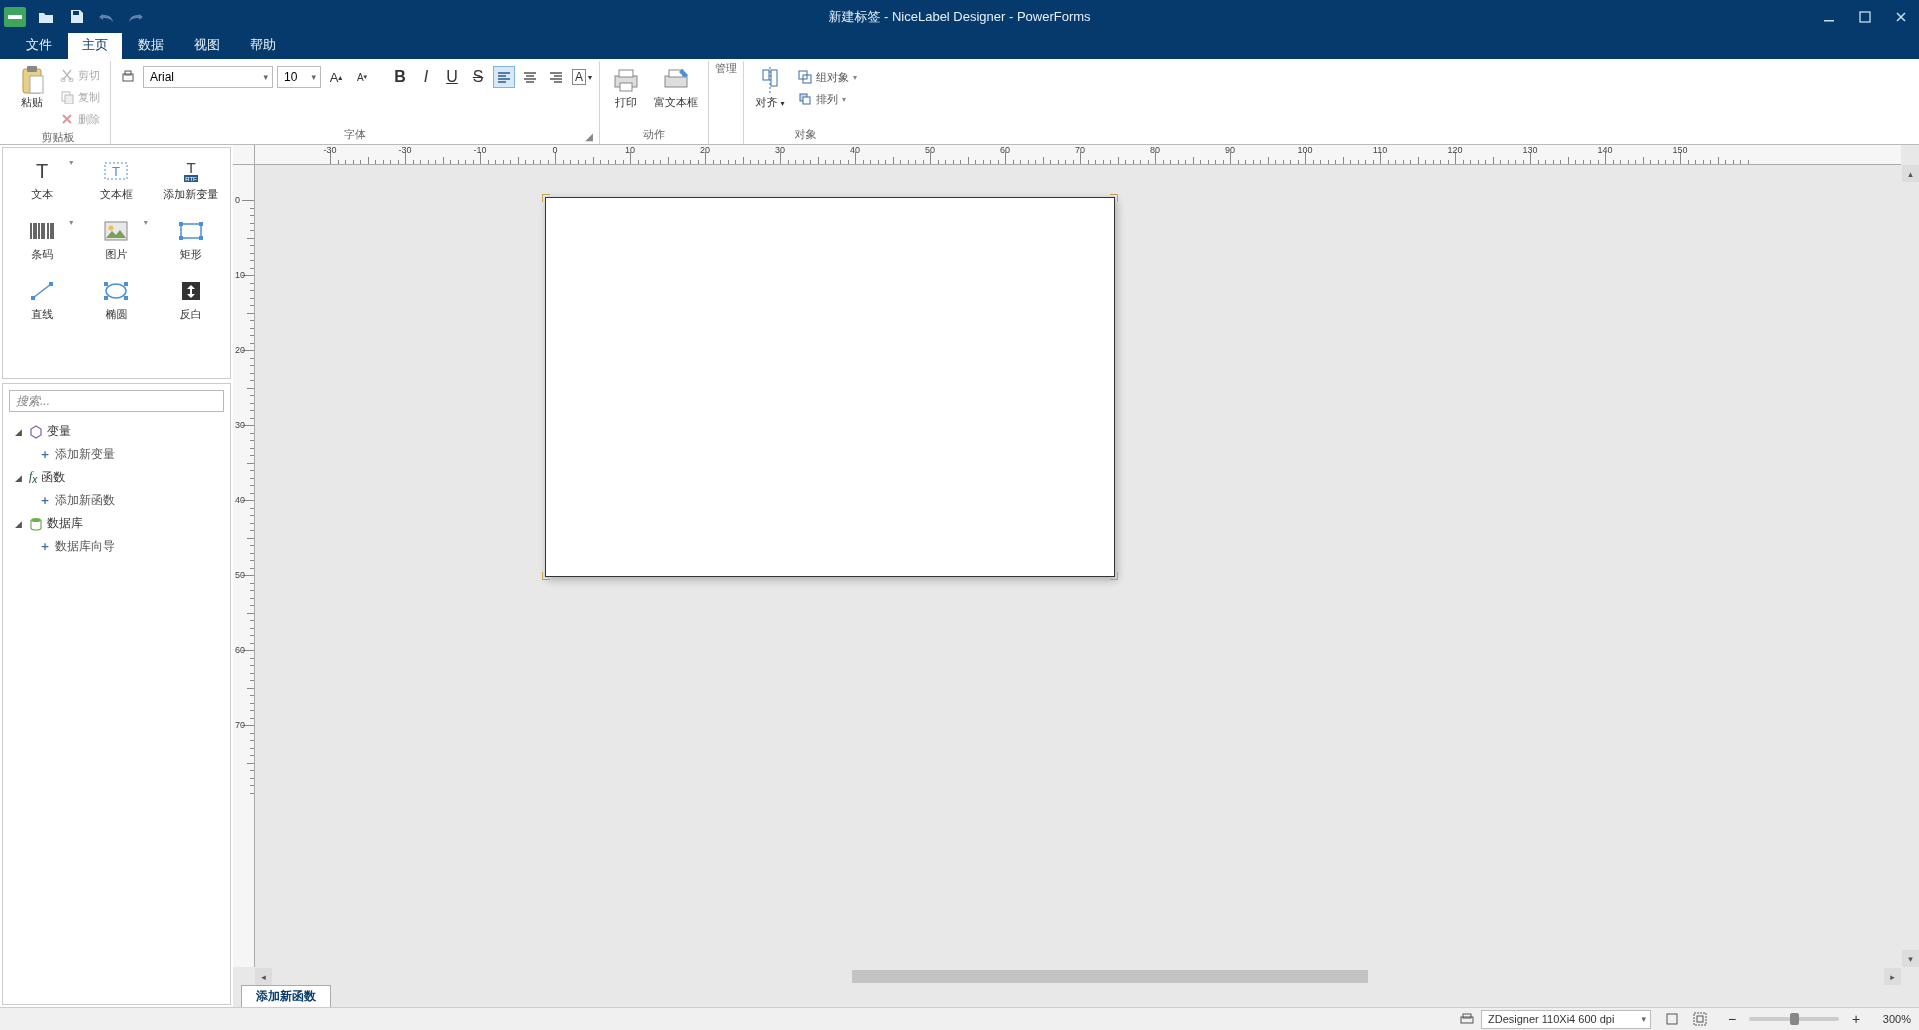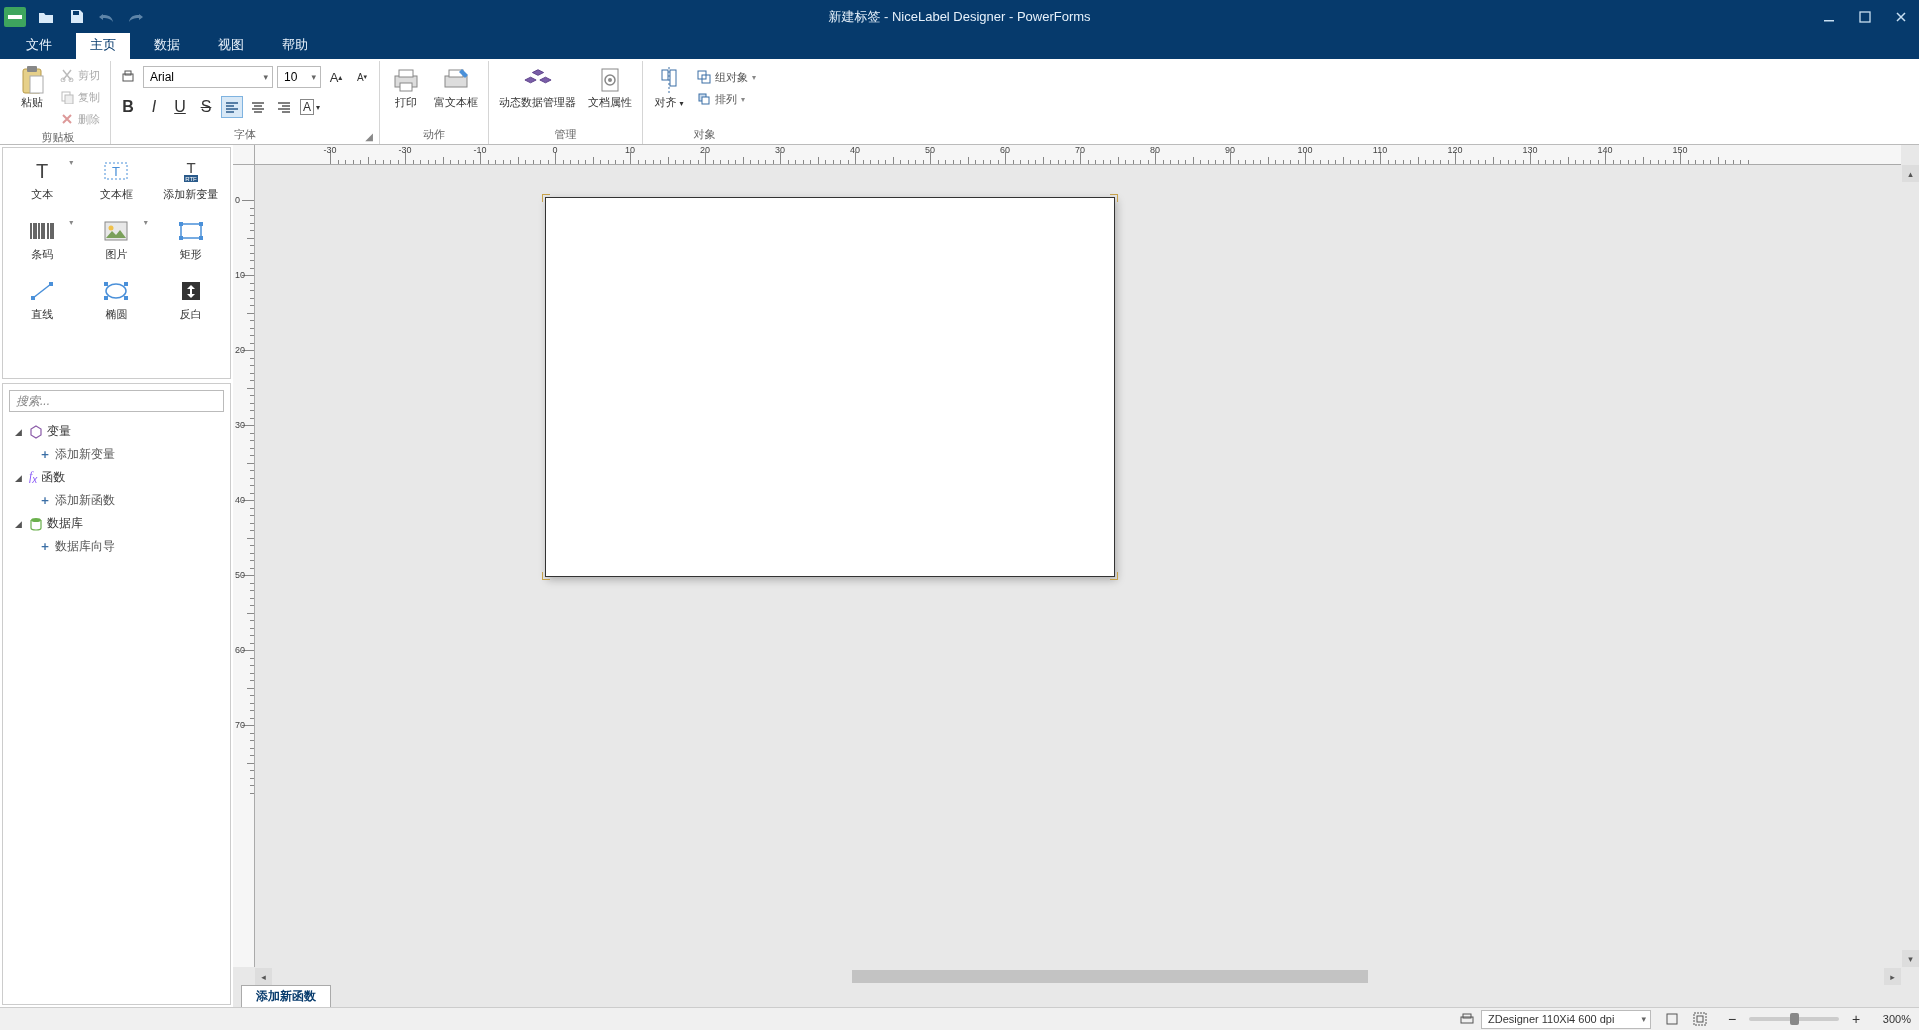--- a/index.html
+++ b/index.html
@@ -6,21 +6,21 @@
 html, body { width: 100%; height: 100%; overflow: hidden; background: #e8e8e8; }
 .titlebar { height: 33px; background: #063a6c; color: #d9eaf9; display: flex; align-items: center; position: relative; }
 .qat { display: flex; align-items: center; gap: 6px; padding-left: 4px; }
 .qat-btn { width: 24px; height: 24px; display: flex; align-items: center; justify-content: center; color: #c8dff2; cursor: pointer; }
 .qat-btn svg { display: block; }
 .qat-btn.disabled { opacity: 0.45; cursor: default; }
 .qat-app { width: 22px; height: 20px; background: #3ea55e; border-radius: 2px; display: flex; align-items: center; justify-content: center; margin-right: 2px;}
 .title-center { position: absolute; left: 50%; transform: translateX(-50%); font-size: 13px; color: #e6f1fb; white-space: nowrap; }
 .winctrl { margin-left: auto; display: flex; }
 .winctrl .wc { width: 36px; height: 33px; display: flex; align-items: center; justify-content: center; color: #c8dff2; cursor: pointer; }
-.menubar { height: 26px; background: #063a6c; display: flex; align-items: flex-end; padding-left: 12px; gap: 10px; }
+.menubar { height: 26px; background: #063a6c; display: flex; align-items: flex-end; padding-left: 12px; gap: 2px; }
 .tab { padding: 4px 14px 5px; font-size: 13px; color: #eaf3fc; cursor: pointer; }
 .tab.active { background: #fff; color: #063a6c; font-weight: 500; }
 .ribbon { height: 86px; background: #fff; border-bottom: 1px solid #bbb; display: flex; padding: 2px 6px 0; }
 .rgroup { display: flex; flex-direction: column; height: 100%; border-right: 1px solid #d5d5d5; padding: 0 6px; }
 .rgroup-body { flex: 1; display: flex; align-items: flex-start; gap: 4px; padding-top: 3px; }
 .rgroup-label { font-size: 11px; color: #666; text-align: center; padding-bottom: 2px; position: relative; }
 .rgroup-label .launcher { position: absolute; right: 0; bottom: 2px; font-size: 10px; color: #888; cursor: pointer; }
 .big-btn { display: flex; flex-direction: column; align-items: center; gap: 2px; min-width: 40px; padding: 2px 4px; cursor: pointer; justify-content: center; }
 .big-btn .icon { width: 28px; height: 28px; display: flex; align-items: center; justify-content: center; color: #3a6ea5; }
 .big-btn .lbl { font-size: 11px; color: #333; text-align: center; line-height: 1.1; }
@@ -76,21 +76,21 @@
 .vscroll .track { flex:1; width:17px; background:#e8e8e8; }
 .doctabs { position:absolute; bottom:0; left:8px; height:22px; display:flex; }
 .doctab { padding: 2px 14px; font-size:12px; background:#fff; border:1px solid #aaa; border-bottom:none; color:#063a6c; font-weight:600; cursor:pointer; }
 .statusbar { position:absolute; bottom:0; left:0; right:0; height:23px; background:#f0f0f0; border-top:1px solid #ccc; display:flex; align-items:center; justify-content:flex-end; padding:0 8px; gap:10px; font-size:11px; color:#333; }
 .status-seg { display:flex; align-items:center; gap:6px; }
 .printer-select { height:19px; border:1px solid #bbb; background:#fff; padding:0 18px 0 6px; font-size:11px; position:relative; display:flex; align-items:center; min-width:170px; }
 .printer-select::after { content:"▾"; position:absolute; right:4px; font-size:9px; color:#666; }
 .zoom-slider { width:90px; height:4px; background:#ccc; position:relative; border-radius:2px; }
 .zoom-slider::before { content:""; position:absolute; left:50%; top:-3px; width:2px; height:10px; background:#888; }
 .zoom-handle { position:absolute; top:-4px; width:9px; height:12px; background:#888; border-radius:2px; }
-.font-col { display:flex; flex-direction:column; gap:8px; padding-top:2px; }
+.font-col { display:flex; flex-direction:row; gap:16px; padding-top:2px; }
 </style>
 </head>
 <body>
 
 <div class="titlebar">
   <div class="qat">
     <div class="qat-app">
       <svg width="14" height="10" viewBox="0 0 14 10">
           <rect x="0" y="3" width="14" height="4" fill="#fff"></rect>
         </svg>
@@ -255,40 +255,20 @@
               <path d="M20 2 l6 6 -3 3 -6-6z" fill="#4a90d9"></path>
             </svg>
           </div>
         <div class="lbl">富文本框</div>
       </div>
     </div>
     <div class="rgroup-label">动作</div>
   </div>
 
   <div class="rgroup">
-    <div class="rgroup-body">
-      <div class="big-btn">
-        <div class="icon">
-            <svg width="30" height="26" viewBox="0 0 30 26">
-              <path d="M15 2l6 3-6 3-6-3z M7 10l6 3-6 3-6-3z M23 10l6 3-6 3-6-3z" fill="#7a5ea8" stroke="#5a3e88"></path>
-            </svg>
-          </div>
-        <div class="lbl">动态数据管理器</div>
-      </div>
-      <div class="big-btn">
-        <div class="icon">
-            <svg width="26" height="28" viewBox="0 0 26 28">
-              <rect x="5" y="3" width="16" height="22" fill="#fff" stroke="#888"></rect>
-              <circle cx="13" cy="14" r="5" fill="none" stroke="#888" stroke-width="1.5"></circle>
-              <circle cx="13" cy="14" r="2" fill="#888"></circle>
-            </svg>
-          </div>
-        <div class="lbl">文档属性</div>
-      </div>
-    </div>
     <div class="rgroup-label">管理</div>
   </div>
 
   <div class="rgroup" style="border-right:none;">
     <div class="rgroup-body">
       <div class="big-btn">
         <div class="icon">
             <svg width="26" height="28" viewBox="0 0 26 28">
               <rect x="6" y="4" width="6" height="10" fill="none" stroke="#3a6ea5"></rect>
               <rect x="14" y="4" width="6" height="16" fill="none" stroke="#3a6ea5"></rect>
@@ -426,21 +406,21 @@
               <path d="M7 1l5 3v6l-5 3-5-3V4z" fill="none" stroke="#8a5aa8" stroke-width="1.2"></path>
             </svg>
             <span>变量</span>
           </div>
         <div class="tree-child">
             <span class="plus">＋</span>
             <span>添加新变量</span>
           </div>
         <div class="tree-node">
             <span class="chev">◢</span>
-            <span style="font-style:italic;font-family:serif;color:#8b5cf6;font-size:12px;">f<sub>x</sub></span>
+            <span style="font-style:italic;font-family:serif;color:#14532d;font-size:12px;">f<sub>x</sub></span>
             <span>函数</span>
           </div>
         <div class="tree-child">
             <span class="plus">＋</span>
             <span>添加新函数</span>
           </div>
         <div class="tree-node">
             <span class="chev">◢</span>
             <svg width="14" height="14">
               <ellipse cx="7" cy="3" rx="5" ry="2" fill="#6ab04c"></ellipse>

